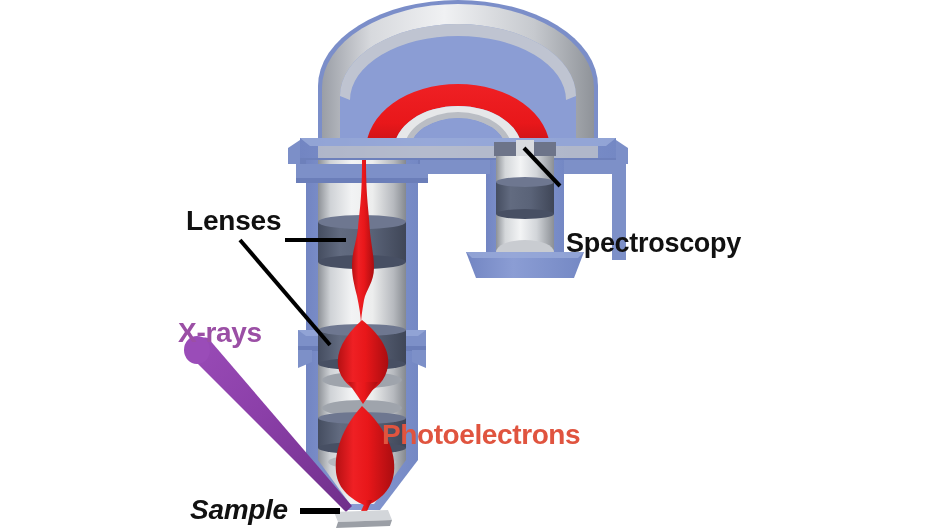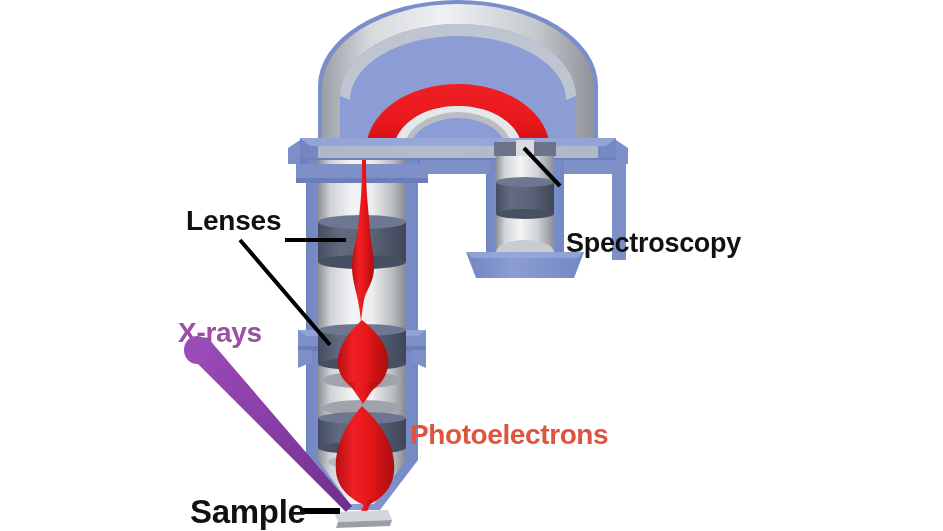--- a/index.html
+++ b/index.html
@@ -16,22 +16,22 @@
     position:absolute;
     font-family:"Liberation Sans", sans-serif;
     font-weight:bold;
     white-space:pre;
     line-height:1.04;
   }
   #label-lenses{left:186px;top:206px;font-size:28px;color:#111111;letter-spacing:-0.2px;}
   #label-spectroscopy{left:566px;top:173px;font-size:27px;color:#111111;letter-spacing:-0.3px;}
   #label-spectroscopy span{display:block;}
   #label-xrays{left:178px;top:318px;font-size:28px;color:#9b4fa5;letter-spacing:-0.3px;text-align:center;}
-  #label-photoelectrons{left:410px;top:420px;font-size:28px;color:#e0543f;letter-spacing:-0.4px;}
-  #label-sample{left:190px;top:495px;font-size:33px;color:#111111;letter-spacing:-0.3px;}
+  #label-photoelectrons{left:382px;top:420px;font-size:28px;color:#e0543f;letter-spacing:-0.4px;}
+  #label-sample{left:190px;top:495px;font-size:28px;color:#111111;letter-spacing:-0.3px;font-style:italic;}
 </style>
 </head>
 <body>
 
 <div id="stage">
 
   <svg class="diagram" viewBox="0 0 943 531">
     <defs>
       <linearGradient id="gDome" x1="0" y1="0" x2="1" y2="0">
         <stop offset="0%" stop-color="#9a9ea6"></stop>

